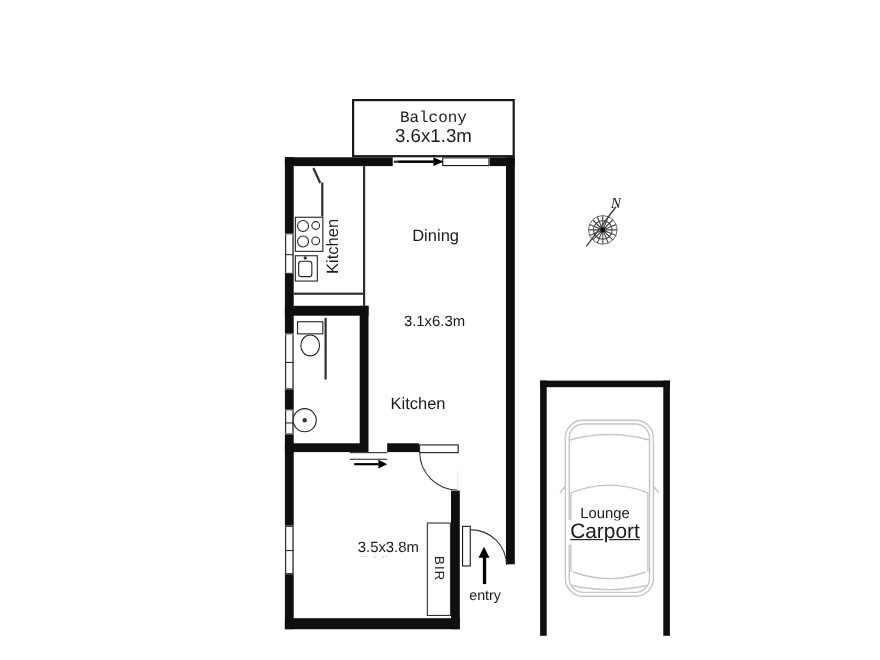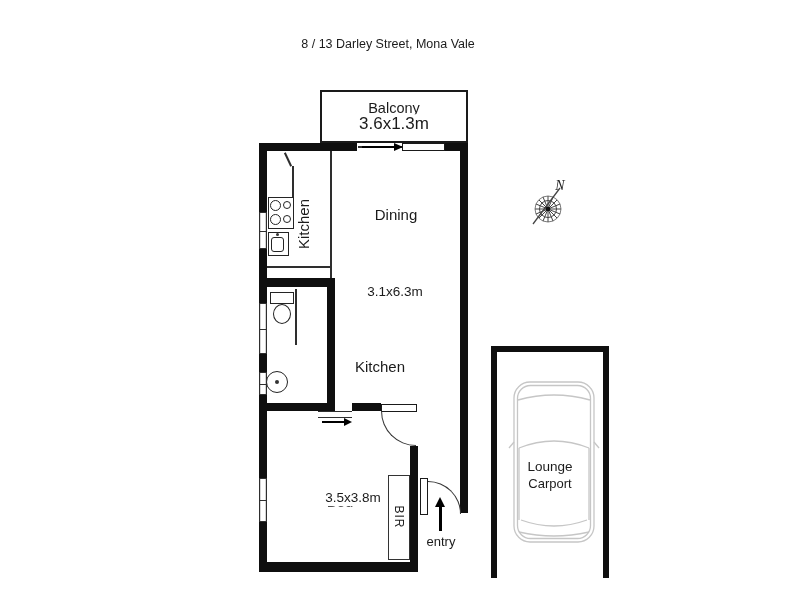--- a/index.html
+++ b/index.html
@@ -30,24 +30,23 @@
   .balcony{position:absolute;left:320px;top:90px;width:148px;height:53px;
        border:2px solid #1a1a1a;box-sizing:border-box;background:#fff;}
   .north{position:absolute;transform:translate(-50%,-50%);
        font-family:"Liberation Serif",serif;font-style:italic;font-size:14px;color:#222;}
 </style>
 </head>
 <body>
 
 <div id="canvas">
 
-  <div class="lbl small" style="left:388px;top:44px;">8 / 13 Darley Street, Mona Vale</div>
 
   <div class="balcony"></div>
-  <div class="lbl" style="left:394px;top:108px;font-size:14.5px;">Balcony</div>
+  <div class="lbl" style="left:394px;top:108px;font-size:14.5px;font-family:Liberation Mono, monospace;">Balcony</div>
   <div class="lbl dims" style="left:394px;top:124px;">3.6x1.3m</div>
 
   <div class="wall" style="left:259px;top:143px;width:98px;height:8px;"></div>
   <div class="wall" style="left:445px;top:143px;width:23px;height:8px;"></div>
   <div class="wall" style="left:460px;top:143px;width:8px;height:370px;"></div>
   <div class="wall" style="left:259px;top:143px;width:8px;height:69px;"></div>
   <div class="wall" style="left:259px;top:247px;width:8px;height:56px;"></div>
   <div class="wall" style="left:259px;top:352px;width:8px;height:20px;"></div>
   <div class="wall" style="left:259px;top:393px;width:8px;height:85px;"></div>
   <div class="wall" style="left:259px;top:520px;width:8px;height:52px;"></div>
@@ -148,15 +147,15 @@
       <path d="M13,74 Q48,60 83,74"></path>
       <line x1="13" y1="74" x2="13" y2="146"></line>
         <line x1="83" y1="74" x2="83" y2="146"></line>
       <path d="M15,146 Q48,158 81,146"></path>
       <path d="M13,158 Q48,166 83,158"></path>
       <line x1="8" y1="68" x2="3" y2="74"></line>
         <line x1="88" y1="68" x2="93" y2="74"></line>
     </g>
   </svg>
   <div class="lbl" style="left:550px;top:467px;font-size:13.5px;">Lounge</div>
-  <div class="lbl" style="left:550px;top:484px;font-size:13px;">Carport</div>
+  <div class="lbl" style="left:550px;top:484px;font-size:19px;text-decoration:underline;">Carport</div>
 
 </div>
 
 </body></html>

